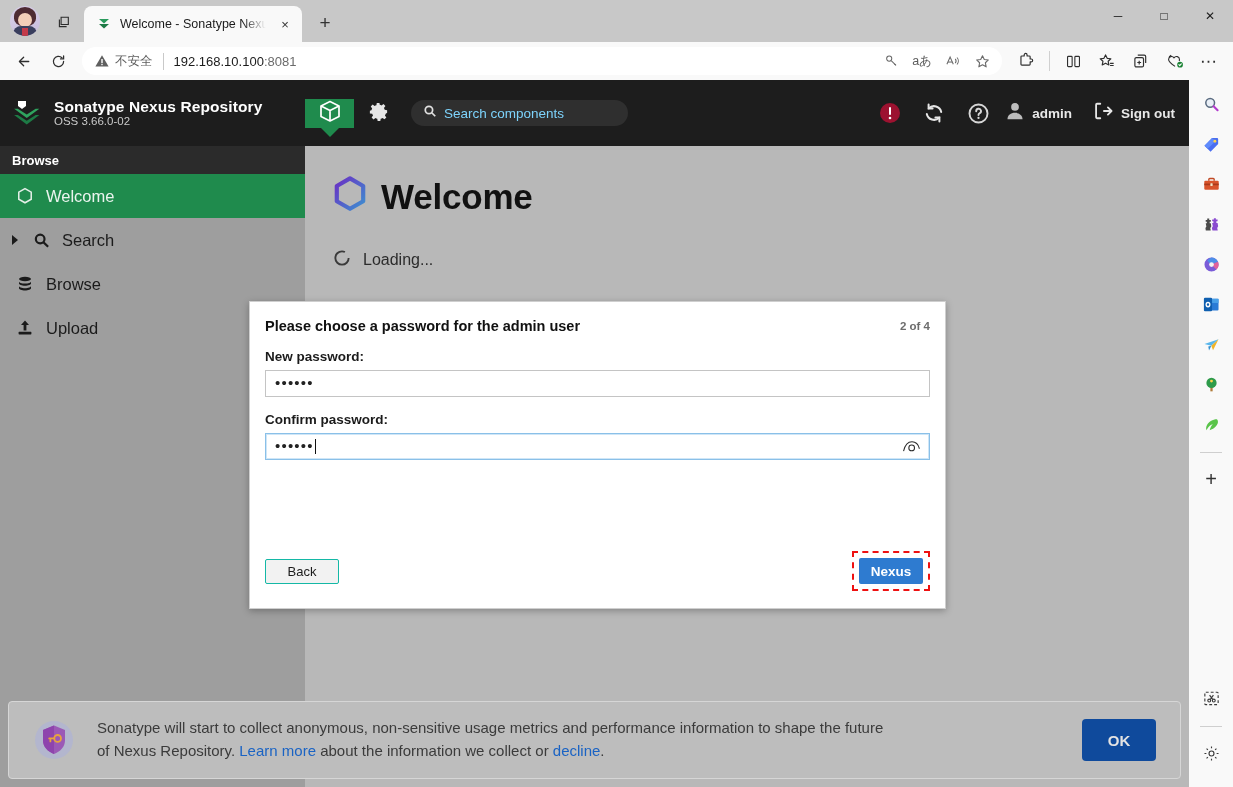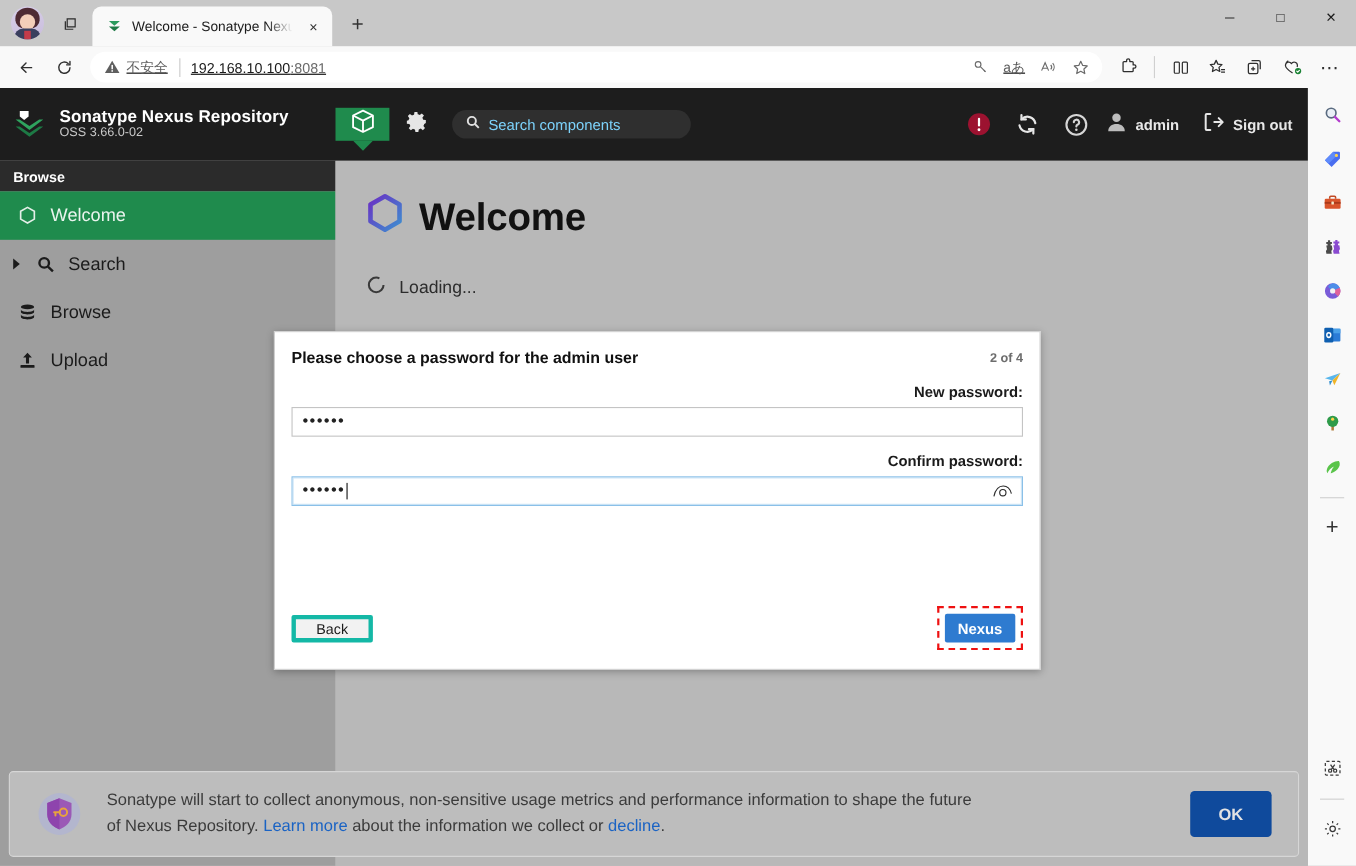--- a/index.html
+++ b/index.html
@@ -75,21 +75,20 @@
     background: #f9f9f9; display: flex; align-items: center; padding: 0 8px; gap: 2px;
   }
   .tb-icon {
     width: 32px; height: 30px; border-radius: 5px; flex: none;
     display: flex; align-items: center; justify-content: center; color: #2f2f2f;
   }
   .omnibox {
     flex: 1; height: 28px; background: #ffffff; border-radius: 14px;
     display: flex; align-items: center; padding: 0 6px 0 12px; margin: 0 6px;
     min-width: 0;
-    text-decoration: underline;
   }
   .warn-icon { width: 16px; height: 16px; flex: none; margin-right: 5px; }
   .not-secure { font-size: 12.5px; color: #5f5f5f; white-space: nowrap; }
   .url-sep { width: 1px; height: 17px; background: #c9c9c9; margin: 0 10px; flex: none; }
   .url-text { font-size: 13px; color: #1b1b1b; white-space: nowrap; }
   .url-text .port { color: #6b6b6b; }
   .omni-actions { margin-left: auto; display: flex; align-items: center; gap: 2px; }
   .omni-ic {
     width: 28px; height: 26px; border-radius: 5px; flex: none;
     display: flex; align-items: center; justify-content: center; color: #5b5b5b;
@@ -177,39 +176,39 @@
   
   .modal {
     position: absolute; left: 249px; top: 221px; width: 697px; height: 308px;
     background: #ffffff; border: 1px solid #cfcfcf;
     box-shadow: 0 2px 7px rgba(0,0,0,.28); padding: 16px 15px 0;
     display: flex; flex-direction: column; z-index: 20;
   }
   .modal-hd { display: flex; align-items: center; }
   .modal-title { font-size: 14.5px; font-weight: bold; color: #111; flex: 1; }
   .modal-step { font-size: 11.5px; font-weight: bold; color: #6d6d6d; }
-  .field-label { font-size: 13.5px; font-weight: bold; color: #1b1b1b; margin: 15px 0 6px; text-align: right; }
+  .field-label { font-size: 13.5px; font-weight: bold; color: #1b1b1b; margin: 15px 0 6px; }
   .pw-field {
     height: 27px; border: 1px solid #c4c4c4; background: #fff;
     display: flex; align-items: center; padding: 0 8px 0 9px; position: relative;
   }
   .pw-field.focused { border: 1px solid #8ac0e8; box-shadow: 0 0 0 1px #cfe6f7 inset; }
   .pw-dots {
     font-size: 15px; letter-spacing: 1.2px; color: #222; line-height: 1;
     transform: translateY(-1px);
   }
   .caret-bar {
     width: 1px; height: 15px; background: #111; margin-left: 1px;
     animation: blink 1.05s steps(1,end) infinite;
   }
   @keyframes blink { 50% { opacity: 0; } }
   .reveal-eye { margin-left: auto; display: flex; align-items: center; }
   .modal-ft { margin-top: auto; display: flex; align-items: center; padding: 0 0 17px; }
   .btn-back {
-    min-width: 74px; height: 25px; background: #f2f2f2; border: 4px solid #14b8a6;
+    min-width: 74px; height: 25px; background: #f2f2f2; border: 1px solid #14b8a6;
     border-radius: 2px; font-size: 13px; color: #1b1b1b;
     display: flex; align-items: center; justify-content: center;
   }
   .next-wrap {
     margin-left: auto; position: relative; padding: 5px;
     border: 2px dashed #ee1111; background: #ffffff;
   }
   .btn-next {
     min-width: 64px; height: 26px; background: #2e7bd0; border: none; border-radius: 2px;
     color: #ffffff; font-size: 13.5px; font-weight: bold;

